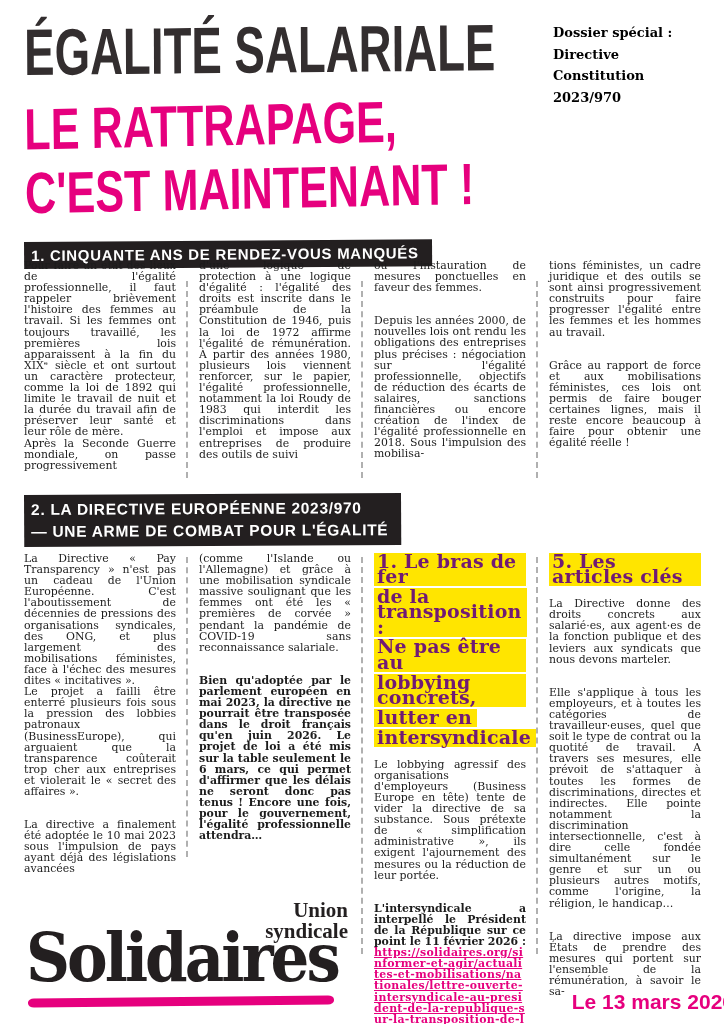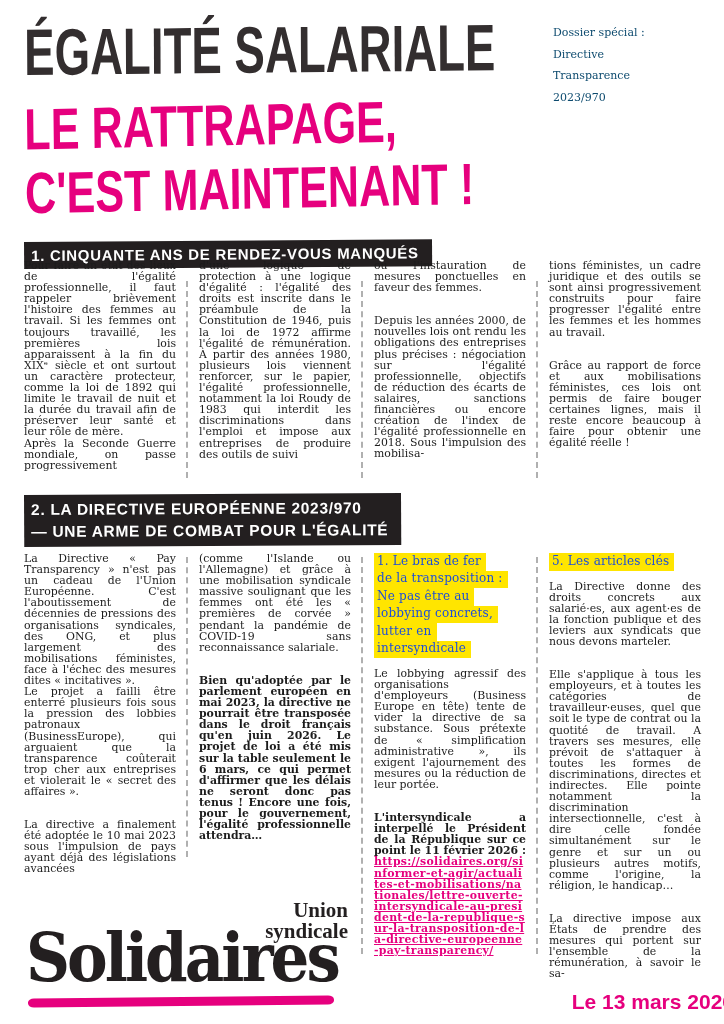--- a/index.html
+++ b/index.html
@@ -15,21 +15,21 @@
     color:#332e2f; white-space:nowrap; letter-spacing:0px;
     transform:scaleX(0.80) scaleY(1.15) rotate(-0.4deg); transform-origin:left top;
   }
   .title-pink {
     position:absolute; left:24px; top:98px; color:#e6007e;
     font-family:"Liberation Sans",sans-serif; font-weight:900; font-size:52px; line-height:57px;
     white-space:nowrap; transform:scaleX(0.83) scaleY(1.12) rotate(-0.9deg); transform-origin:left top;
   }
   .dossier {
     position:absolute; left:553px; top:22px; width:158px;
-    color:#0c4a6e; font-weight:400; font-size:11px; line-height:21.5px;
+    color:#000000; font-weight:700; font-size:13px; line-height:21.5px;
     font-family:"DejaVu Serif",serif;
   }
 
   
   .banner {
     position:absolute; background:#231f20; color:#ffffff;
     font-family:"Liberation Sans",sans-serif; font-weight:700; letter-spacing:0.7px;
     display:inline-block;
   }
   .banner1 { left:24px; top:242px; font-size:15px; padding:5px 13px 5px 7px; transform:rotate(-0.4deg); transform-origin:left top; }
@@ -53,22 +53,22 @@
   .v2 { left:361px; top:281px; height:197px; }
   .v3 { left:536px; top:281px; height:197px; }
   .v4 { left:186px; top:557px; height:300px; }
   .v5 { left:361px; top:557px; height:397px; }
   .v6 { left:536px; top:557px; height:397px; }
 
   
   .hl-block { margin:0 0 10px 0; text-align:left; }
   .hl-line { line-height:16.2px; }
   .hl {
-    background:#ffe500; color:#1d4ed8; font-weight:400;
-    font-size:12px; line-height:15.5px; padding:0.5px 5px 1.5px 3px;
+    background:#ffe500; color:#701a75; font-weight:700;
+    font-size:19px; line-height:15.5px; padding:0.5px 5px 1.5px 3px;
     display:inline-block; font-family:"DejaVu Serif",serif; letter-spacing:0.2px;
   }
 
   
   .doc-link {
     display:block; color:#e6007e; font-weight:700; text-decoration:underline;
     word-break:break-all; text-align:justify; letter-spacing:0.3px;
   }
 
   
@@ -97,21 +97,21 @@
 <div class="page">
 
   <div class="title-black">ÉGALITÉ SALARIALE</div>
   <div class="title-pink">
     <div>LE RATTRAPAGE,</div>
     <div>C'EST MAINTENANT !</div>
   </div>
   <div class="dossier">
     <div>Dossier spécial :</div>
     <div>Directive</div>
-    <div>Transparence</div>
+    <div>Constitution</div>
     <div>2023/970</div>
   </div>
 
   <div class="banner banner1">1. CINQUANTE ANS DE RENDEZ-VOUS MANQUÉS</div>
 
   <div class="col sec1 c1">
     <p>Pour faire un état des lieux de l'égalité professionnelle, il faut rappeler brièvement l'histoire des femmes au travail. Si les femmes ont toujours travaillé, les premières lois apparaissent à la fin du XIXᵉ siècle et ont surtout un caractère protecteur, comme la loi de 1892 qui limite le travail de nuit et la durée du travail afin de préserver leur santé et leur rôle de mère.</p>
     <p>Après la Seconde Guerre mondiale, on passe progressivement</p>
   </div>
   <div class="col sec1 c2">

